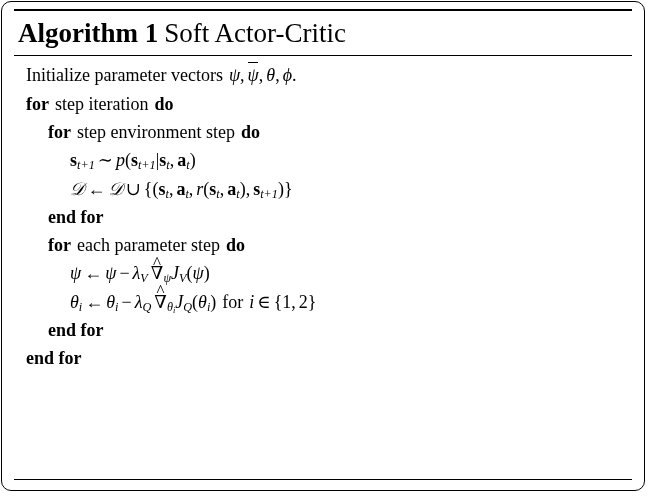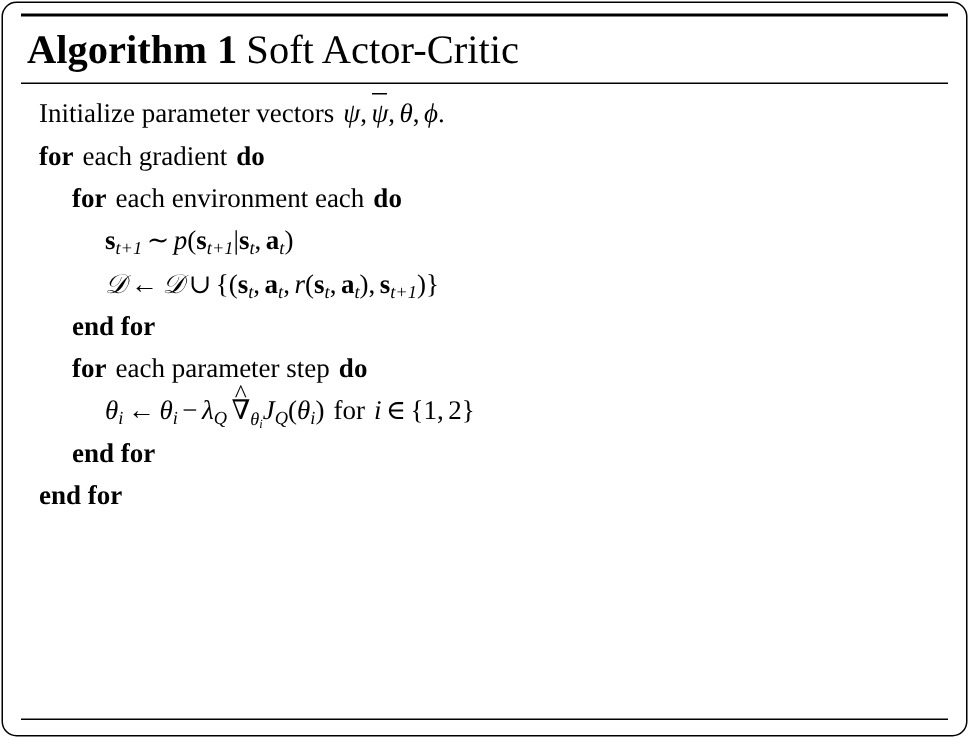--- a/index.html
+++ b/index.html
@@ -139,44 +139,47 @@
 
     <div class="rule-thin"></div>
 
     <div class="algo-body">
 
       <div class="line ind0">
         <span class="txt">Initialize parameter vectors</span><span class="gap"></span><span class="m mi">ψ</span><span>,</span><span class="gapsm"></span><span class="m mi bar">ψ</span><span>,</span><span class="gapsm"></span><span class="m mi">θ</span><span>,</span><span class="gapsm"></span><span class="m mi">ϕ</span><span>.</span>
       </div>
 
       <div class="line ind0">
-        <span class="kw">for</span><span class="gap"></span><span class="txt">each gradient</span><span class="gap"></span><span class="kw">do</span>
+        <span class="kw">for</span><span class="gap"></span><span class="txt">step iteration</span><span class="gap"></span><span class="kw">do</span>
       </div>
 
       <div class="line ind1">
-        <span class="kw">for</span><span class="gap"></span><span class="txt">each environment each</span><span class="gap"></span><span class="kw">do</span>
+        <span class="kw">for</span><span class="gap"></span><span class="txt">step environment step</span><span class="gap"></span><span class="kw">do</span>
       </div>
 
 
       <div class="line ind2">
         <span class="m mb">s</span><sub class="mi">t+1</sub><span class="op">∼</span><span class="m mi">p</span><span>(</span><span class="m mb">s</span><sub class="mi">t+1</sub><span>|</span><span class="m mb">s</span><sub class="mi">t</sub><span>,</span><span class="gapsm"></span><span class="m mb">a</span><sub class="mi">t</sub><span>)</span>
       </div>
 
       <div class="line ind2">
         <span class="m cal">𝒟</span><span class="op">←</span><span class="m cal">𝒟</span><span class="op">∪</span><span>{</span><span>(</span><span class="m mb">s</span><sub class="mi">t</sub><span>,</span><span class="gapsm"></span><span class="m mb">a</span><sub class="mi">t</sub><span>,</span><span class="gapsm"></span><span class="m mi">r</span><span>(</span><span class="m mb">s</span><sub class="mi">t</sub><span>,</span><span class="gapsm"></span><span class="m mb">a</span><sub class="mi">t</sub><span>)</span><span>,</span><span class="gapsm"></span><span class="m mb">s</span><sub class="mi">t+1</sub><span>)</span><span>}</span>
       </div>
 
       <div class="line ind1">
         <span class="kw">end for</span>
       </div>
 
       <div class="line ind1">
         <span class="kw">for</span><span class="gap"></span><span class="txt">each parameter step</span><span class="gap"></span><span class="kw">do</span>
       </div>
 
+      <div class="line ind2">
+        <span class="m mi">ψ</span><span class="op">←</span><span class="m mi">ψ</span><span class="op">−</span><span class="m mi">λ</span><sub class="mi">V</sub><span class="gapsm"></span><span class="m mup hat">∇</span><sub class="mi">ψ</sub><span class="m mi">J</span><sub class="mi">V</sub><span>(</span><span class="m mi">ψ</span><span>)</span>
+      </div>
 
       <div class="line ind2">
         <span class="m mi">θ</span><sub class="mi">i</sub><span class="op">←</span><span class="m mi">θ</span><sub class="mi">i</sub><span class="op">−</span><span class="m mi">λ</span><sub class="mi">Q</sub><span class="gapsm"></span><span class="m mup hat">∇</span><sub><span class="mi">θ</span><sub class="mi">i</sub></sub><span class="m mi">J</span><sub class="mi">Q</sub><span>(</span><span class="m mi">θ</span><sub class="mi">i</sub><span>)</span><span class="gap"></span><span class="txt">for</span><span class="gap"></span><span class="m mi">i</span><span class="op">∈</span><span>{</span><span>1</span><span>,</span><span class="gapsm"></span><span>2</span><span>}</span>
       </div>
 
 
 
       <div class="line ind1">
         <span class="kw">end for</span>
       </div>

